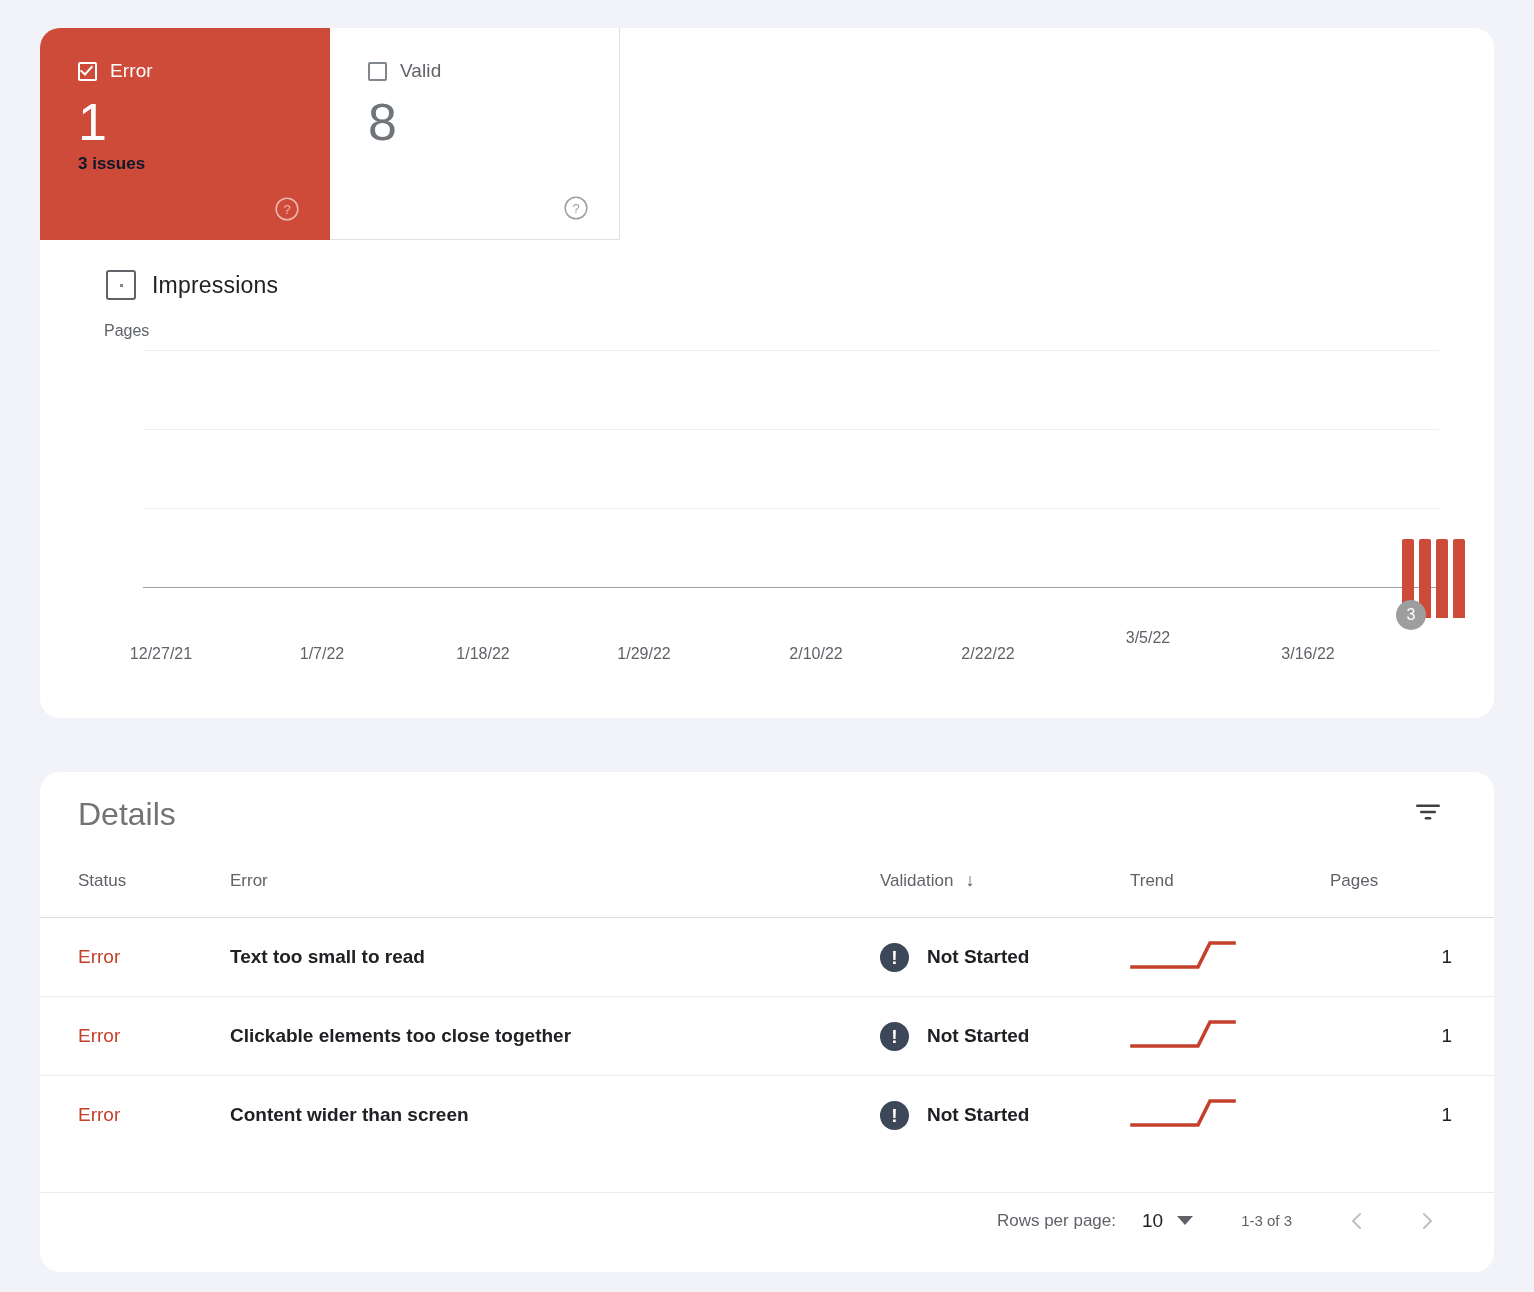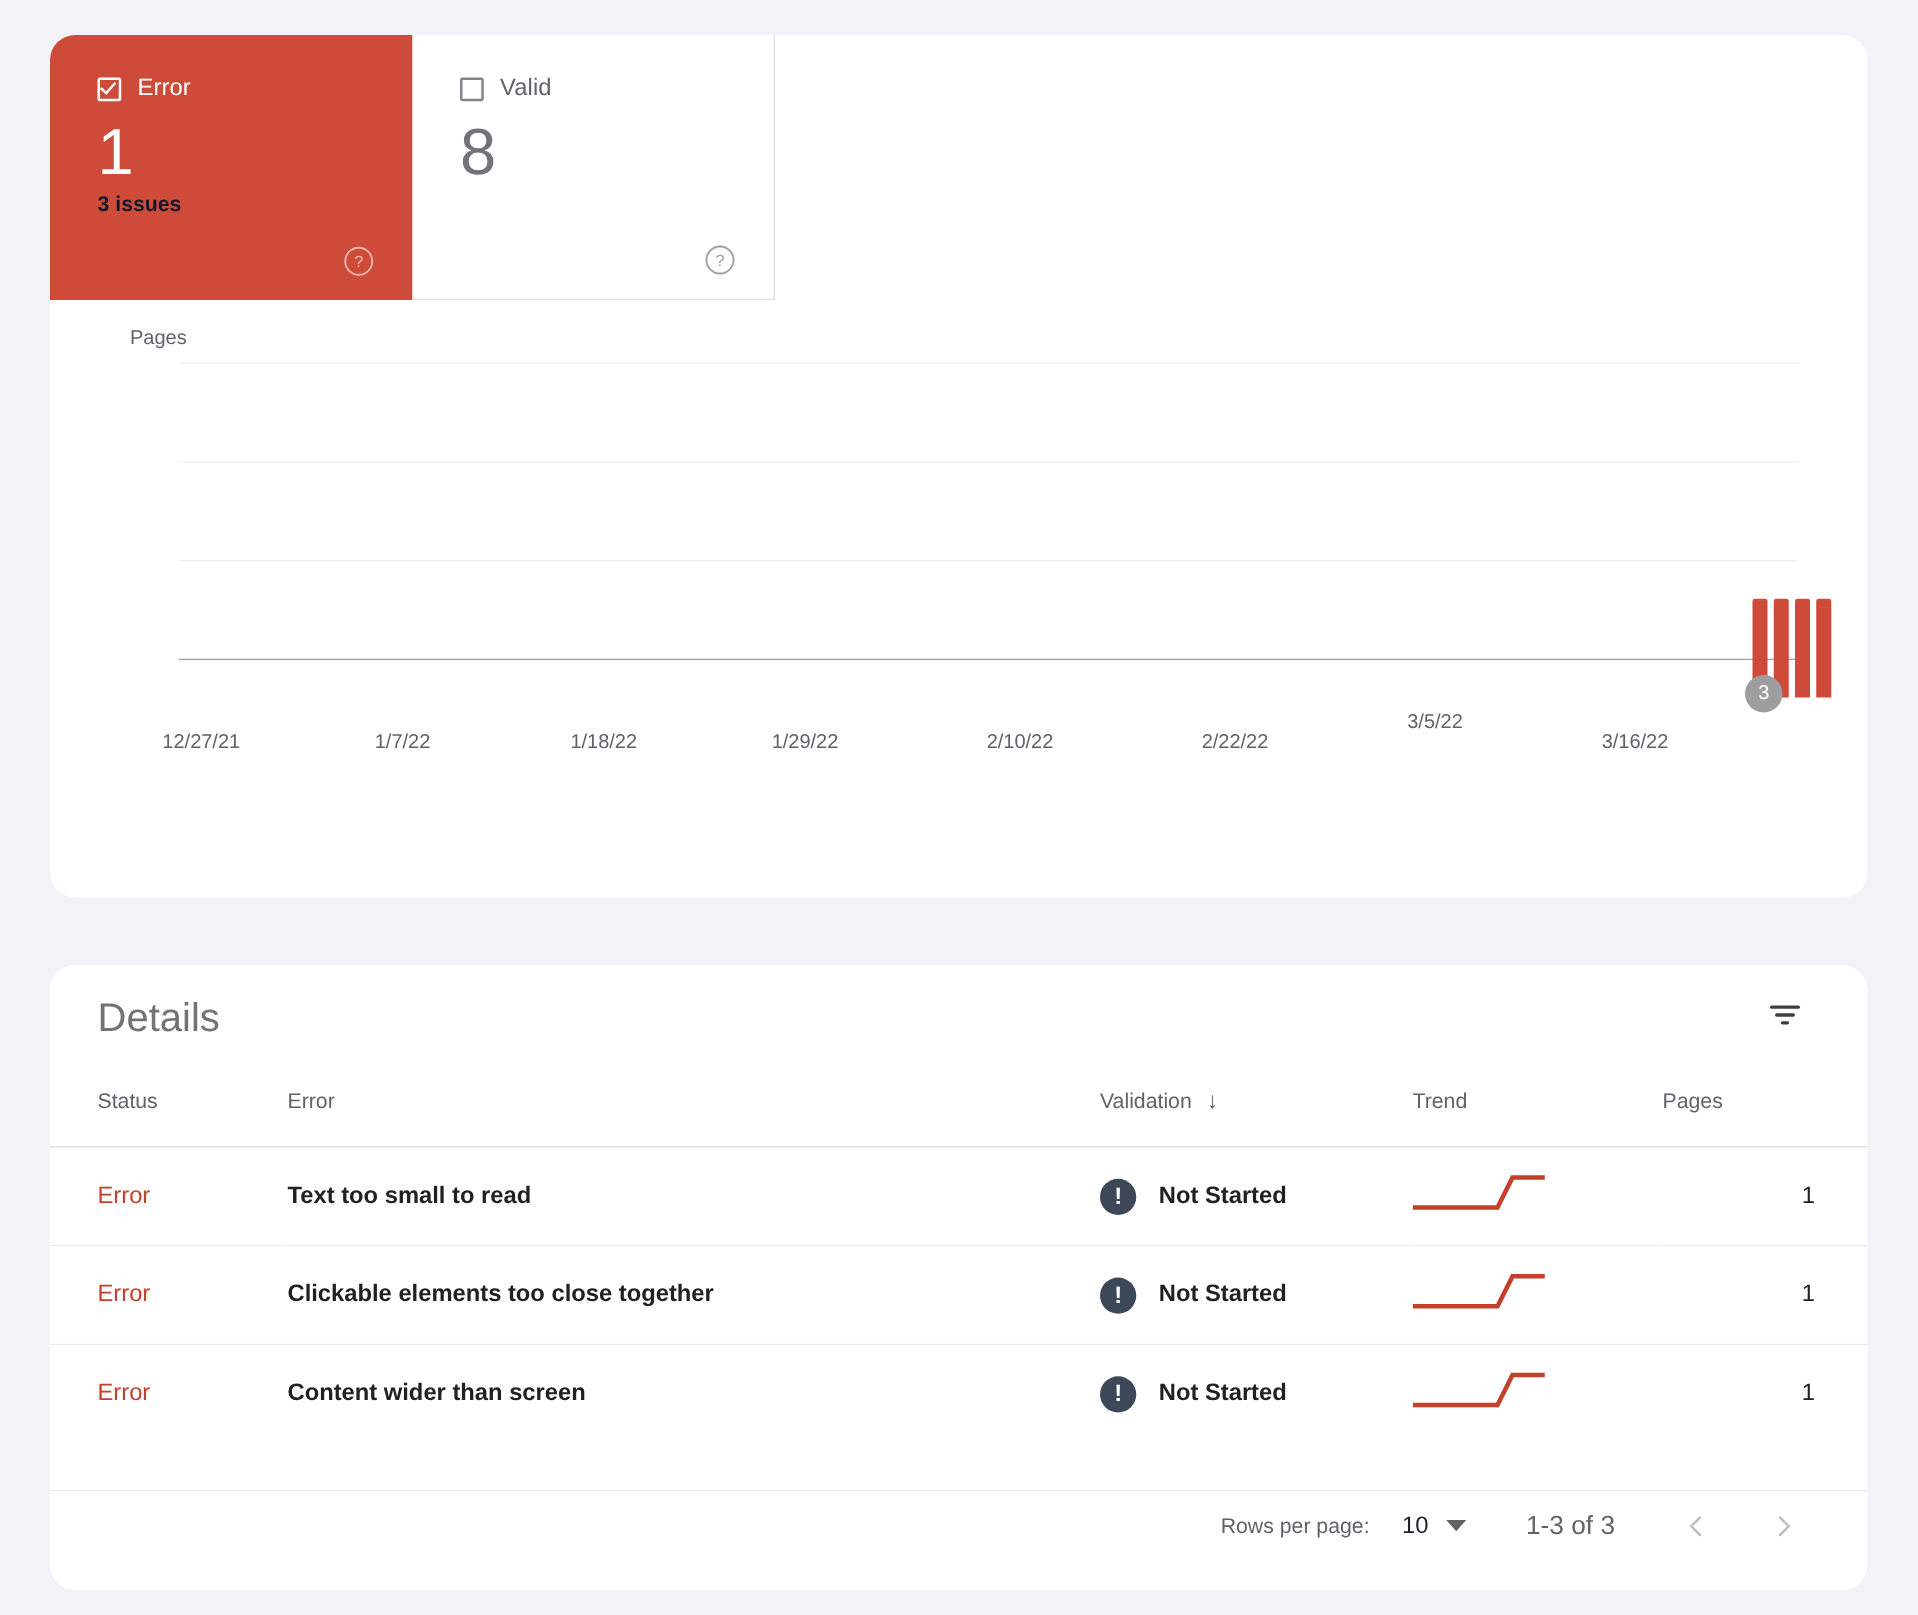--- a/index.html
+++ b/index.html
@@ -316,21 +316,21 @@
   }
   .rpp-label { font-size: 17px; color: #5f6368; }
   .rpp-value { font-size: 19px; color: #202124; margin-left: 26px; }
   .rpp-caret {
     margin-left: 14px;
     width: 0; height: 0;
     border-left: 8px solid transparent;
     border-right: 8px solid transparent;
     border-top: 9px solid #5f6368;
   }
-  .range-label { font-size: 21px; color: #5f6368; margin-left: 48px; }
+  .range-label { font-size: 15px; color: #5f6368; margin-left: 48px; }
   .pg-btn {
     width: 46px; height: 46px;
     display: flex; align-items: center; justify-content: center;
     color: #bdc1c6;
   }
   .pg-btn.prev { margin-left: 42px; }
   .pg-btn.next { margin-left: 24px; }
 </style>
 </head>
 <body>
@@ -366,20 +366,24 @@
         <div class="tile-count">8</div>
         <span class="help-icon">
           <svg width="26" height="26" viewBox="0 0 24 24">
             <circle cx="12" cy="12" r="10" fill="none" stroke="#9aa0a6" stroke-width="1.4"></circle>
             <text x="12" y="16.5" font-size="12" fill="#9aa0a6" text-anchor="middle" font-family="Liberation Sans, sans-serif">?</text>
           </svg>
         </span>
       </div>
     </div>
 
+    <div class="impressions-row">
+      <span class="imp-box"></span>
+      <span class="imp-label">Impressions</span>
+    </div>
 
     <div class="chart-wrap">
       <div class="y-title">Pages</div>
 
       <div class="plot">
 
         <div class="gridline" style="top:0px;"></div>
 
         <div class="gridline" style="top:79px;"></div>
 

